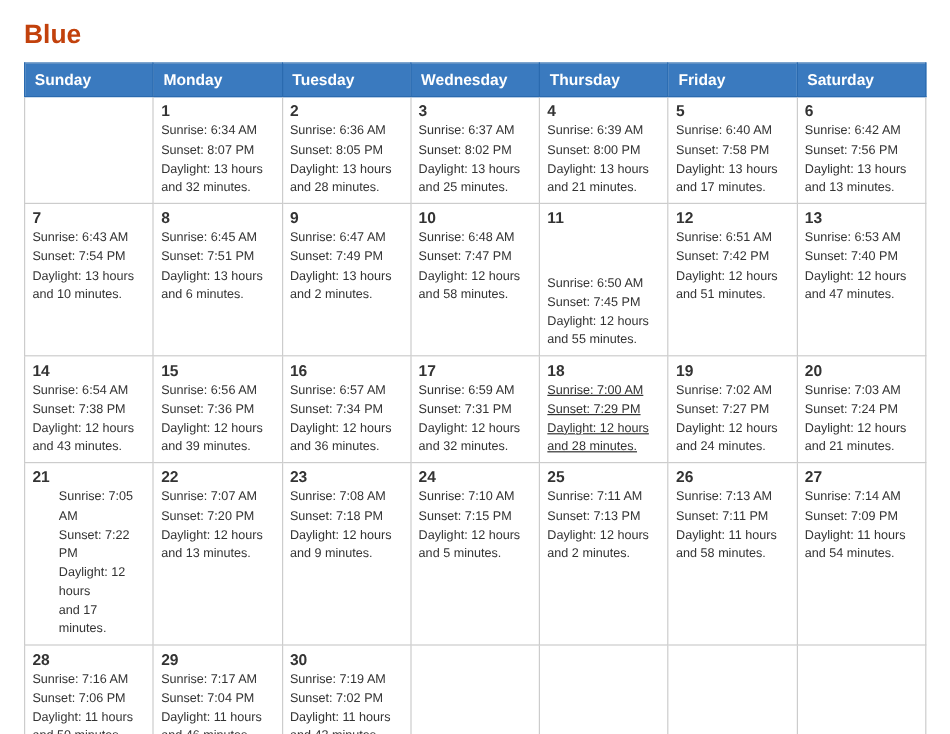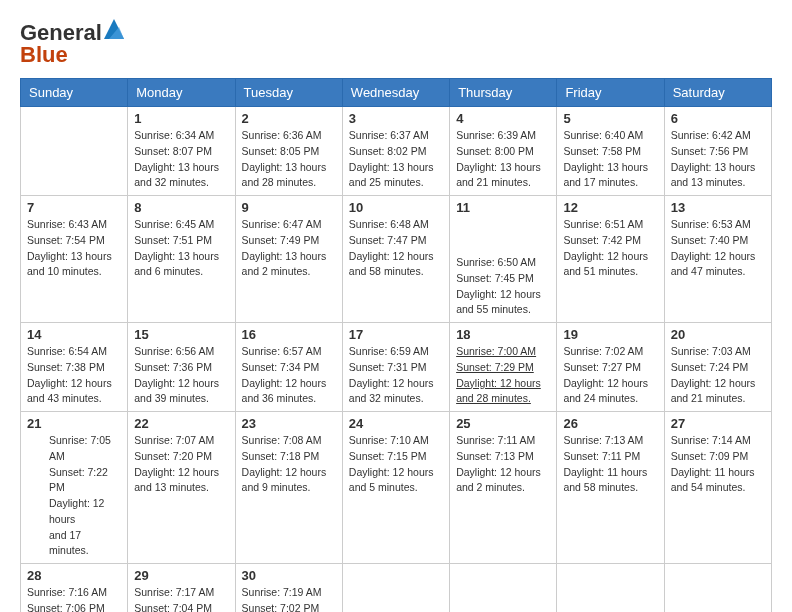--- a/index.html
+++ b/index.html
@@ -39,21 +39,21 @@
       width: 100%;
       border-collapse: collapse;
       border: 1px solid #ccc;
     }
     .calendar th {
       background-color: #3a7abf;
       color: #fff;
       text-align: left;
       padding: 6px 8px;
       font-size: 13px;
-      font-weight: normal;
+      font-weight: bold;
       border: 1px solid #2a6aaf;
     }
     .calendar td {
       vertical-align: top;
       padding: 4px 6px;
       border: 1px solid #ccc;
       font-size: 10.5px;
       color: #333;
       width: calc(100% / 7);
       min-height: 80px;
@@ -70,27 +70,20 @@
     }
     .empty-cell {
       background: #fff;
     }
   </style>
 </head>
 <body>
 
 <div class="header">
   <div class="logo">
-    <div style="display:flex;align-items:center;">
-      <span class="logo-general" style="font-size:22px;font-weight:bold;color:#333;">General</span>
-      <svg width="20" height="20" viewBox="0 0 20 20" style="margin-left:2px;margin-top:-8px;">
-        <polygon points="0,20 10,0 20,20" fill="#1a7abf"></polygon>
-        <polygon points="5,20 15,8 20,20" fill="#4aa0df" opacity="0.7"></polygon>
-      </svg>
-    </div>
     <span style="font-size:22px;font-weight:bold;color:#c2410c;margin-top:-4px;">Blue</span>
   </div>
   <div class="title-block">
     <h1></h1>
     <h2></h2>
   </div>
 </div>
 
 <table class="calendar">
   <thead>

